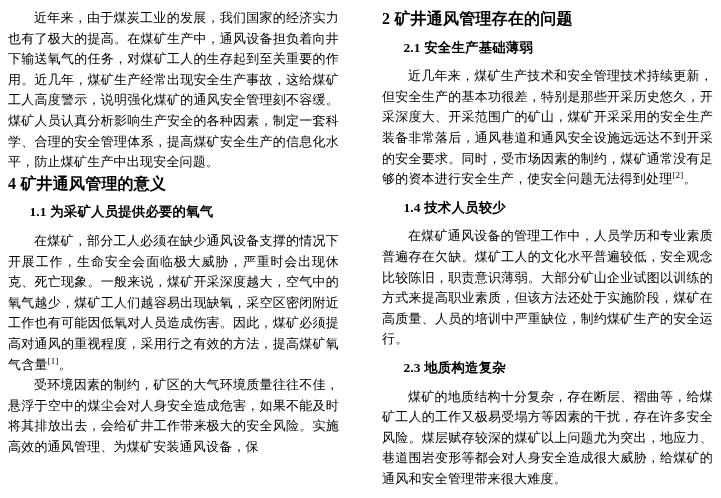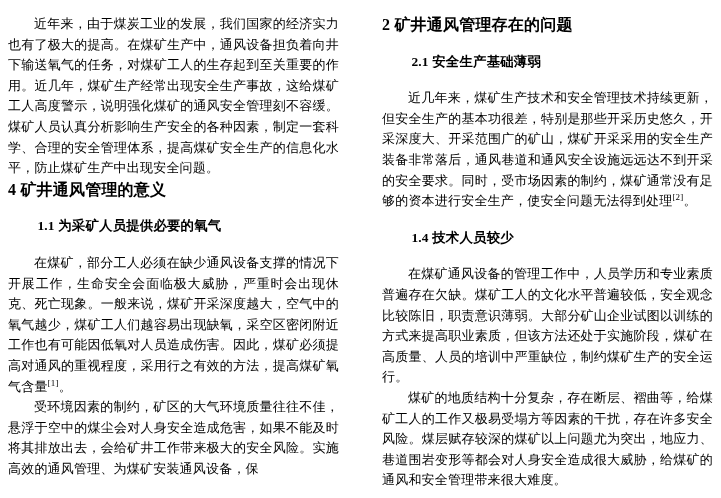--- a/index.html
+++ b/index.html
@@ -13,21 +13,21 @@
     height: 498px;
     background: #ffffff;
     overflow: hidden;
     font-family: "Liberation Serif", "DejaVu Serif", serif;
     color: #000000;
   }
   .columns {
     display: flex;
     flex-direction: row;
     gap: 15px;
-    padding: 14px 8px 0 8px;
+    padding: 8px 8px 0 8px;
     box-sizing: border-box;
     height: 100%;
   }
   .col {
     width: 50%;
     box-sizing: border-box;
   }
   .col-left {
     padding-right: 14px;
   }
@@ -46,21 +46,21 @@
   h2.h-1 {
     margin: 1px 0 0 0;
     font-size: 16px;
     line-height: 20.6px;
     font-weight: bold;
     text-indent: 0;
     letter-spacing: 0.2px;
     font-family: Liberation Serif, serif;
   }
   h3.h-2 {
-    margin: 16px;
+    margin: 8px;
     font-size: 13.4px;
     line-height: 20.6px;
     font-weight: bold;
     text-indent: 1em;
     letter-spacing: 0.2px;
   }
   .sup {
     font-size: 9px;
     vertical-align: super;
     line-height: 0;
@@ -79,17 +79,18 @@
       <p class="body"><span>在煤矿，部分工人必须在缺少通风设备支撑的情况下开展工作，生命安全会面临极大威胁，严重时会出现休克、死亡现象。一般来说，煤矿开采深度越大，空气中的氧气越少，煤矿工人们越容易出现缺氧，采空区密闭附近工作也有可能因低氧对人员造成伤害。因此，煤矿必须提高对通风的重视程度，采用行之有效的方法，提高煤矿氧气含量</span><span class="sup">[1]</span><span>。</span></p>
       <p class="body">受环境因素的制约，矿区的大气环境质量往往不佳，悬浮于空中的煤尘会对人身安全造成危害，如果不能及时将其排放出去，会给矿井工作带来极大的安全风险。实施高效的通风管理、为煤矿安装通风设备，保</p>
     </div>
 
     <div class="col col-right">
       <h2 class="h-1">2 矿井通风管理存在的问题</h2>
       <h3 class="h-2">2.1 安全生产基础薄弱</h3>
       <p class="body"><span>近几年来，煤矿生产技术和安全管理技术持续更新，但安全生产的基本功很差，特别是那些开采历史悠久，开采深度大、开采范围广的矿山，煤矿开采采用的安全生产装备非常落后，通风巷道和通风安全设施远远达不到开采的安全要求。同时，受市场因素的制约，煤矿通常没有足够的资本进行安全生产，使安全问题无法得到处理</span><span class="sup">[2]</span><span>。</span></p>
       <h3 class="h-2">1.4 技术人员较少</h3>
       <p class="body">在煤矿通风设备的管理工作中，人员学历和专业素质普遍存在欠缺。煤矿工人的文化水平普遍较低，安全观念比较陈旧，职责意识薄弱。大部分矿山企业试图以训练的方式来提高职业素质，但该方法还处于实施阶段，煤矿在高质量、人员的培训中严重缺位，制约煤矿生产的安全运行。</p>
+      <h3 class="h-2">2.3 地质构造复杂</h3>
       <p class="body">煤矿的地质结构十分复杂，存在断层、褶曲等，给煤矿工人的工作又极易受塌方等因素的干扰，存在许多安全风险。煤层赋存较深的煤矿以上问题尤为突出，地应力、巷道围岩变形等都会对人身安全造成很大威胁，给煤矿的通风和安全管理带来很大难度。</p>
     </div>
 
   </div>
 </div>
 
 </body></html>

